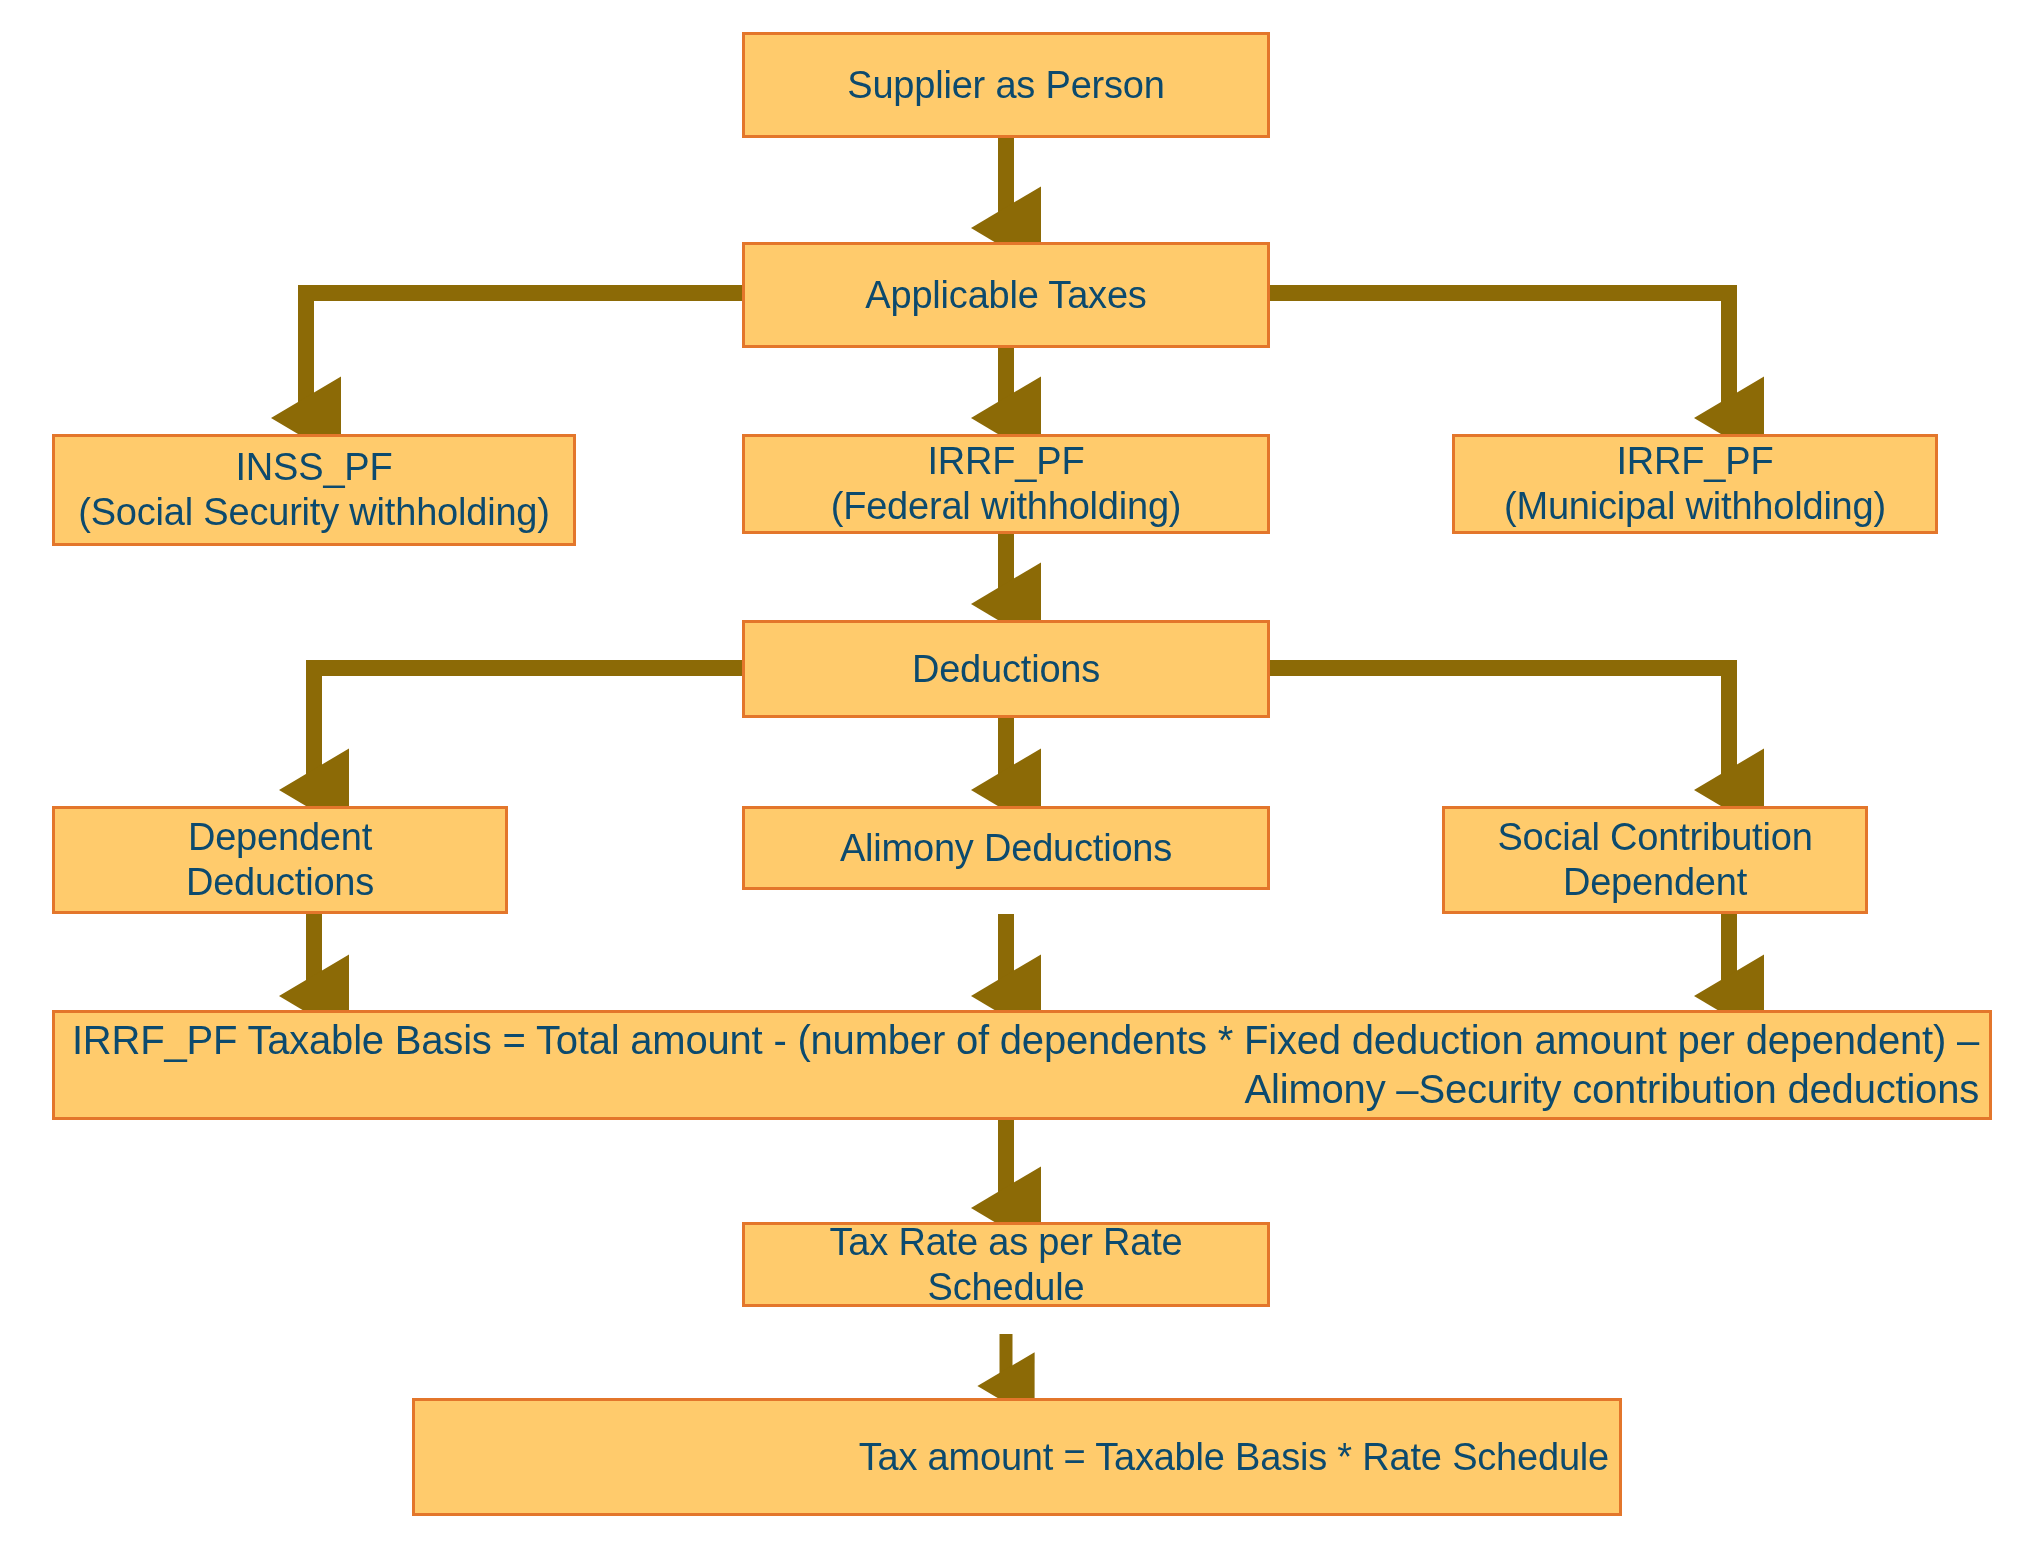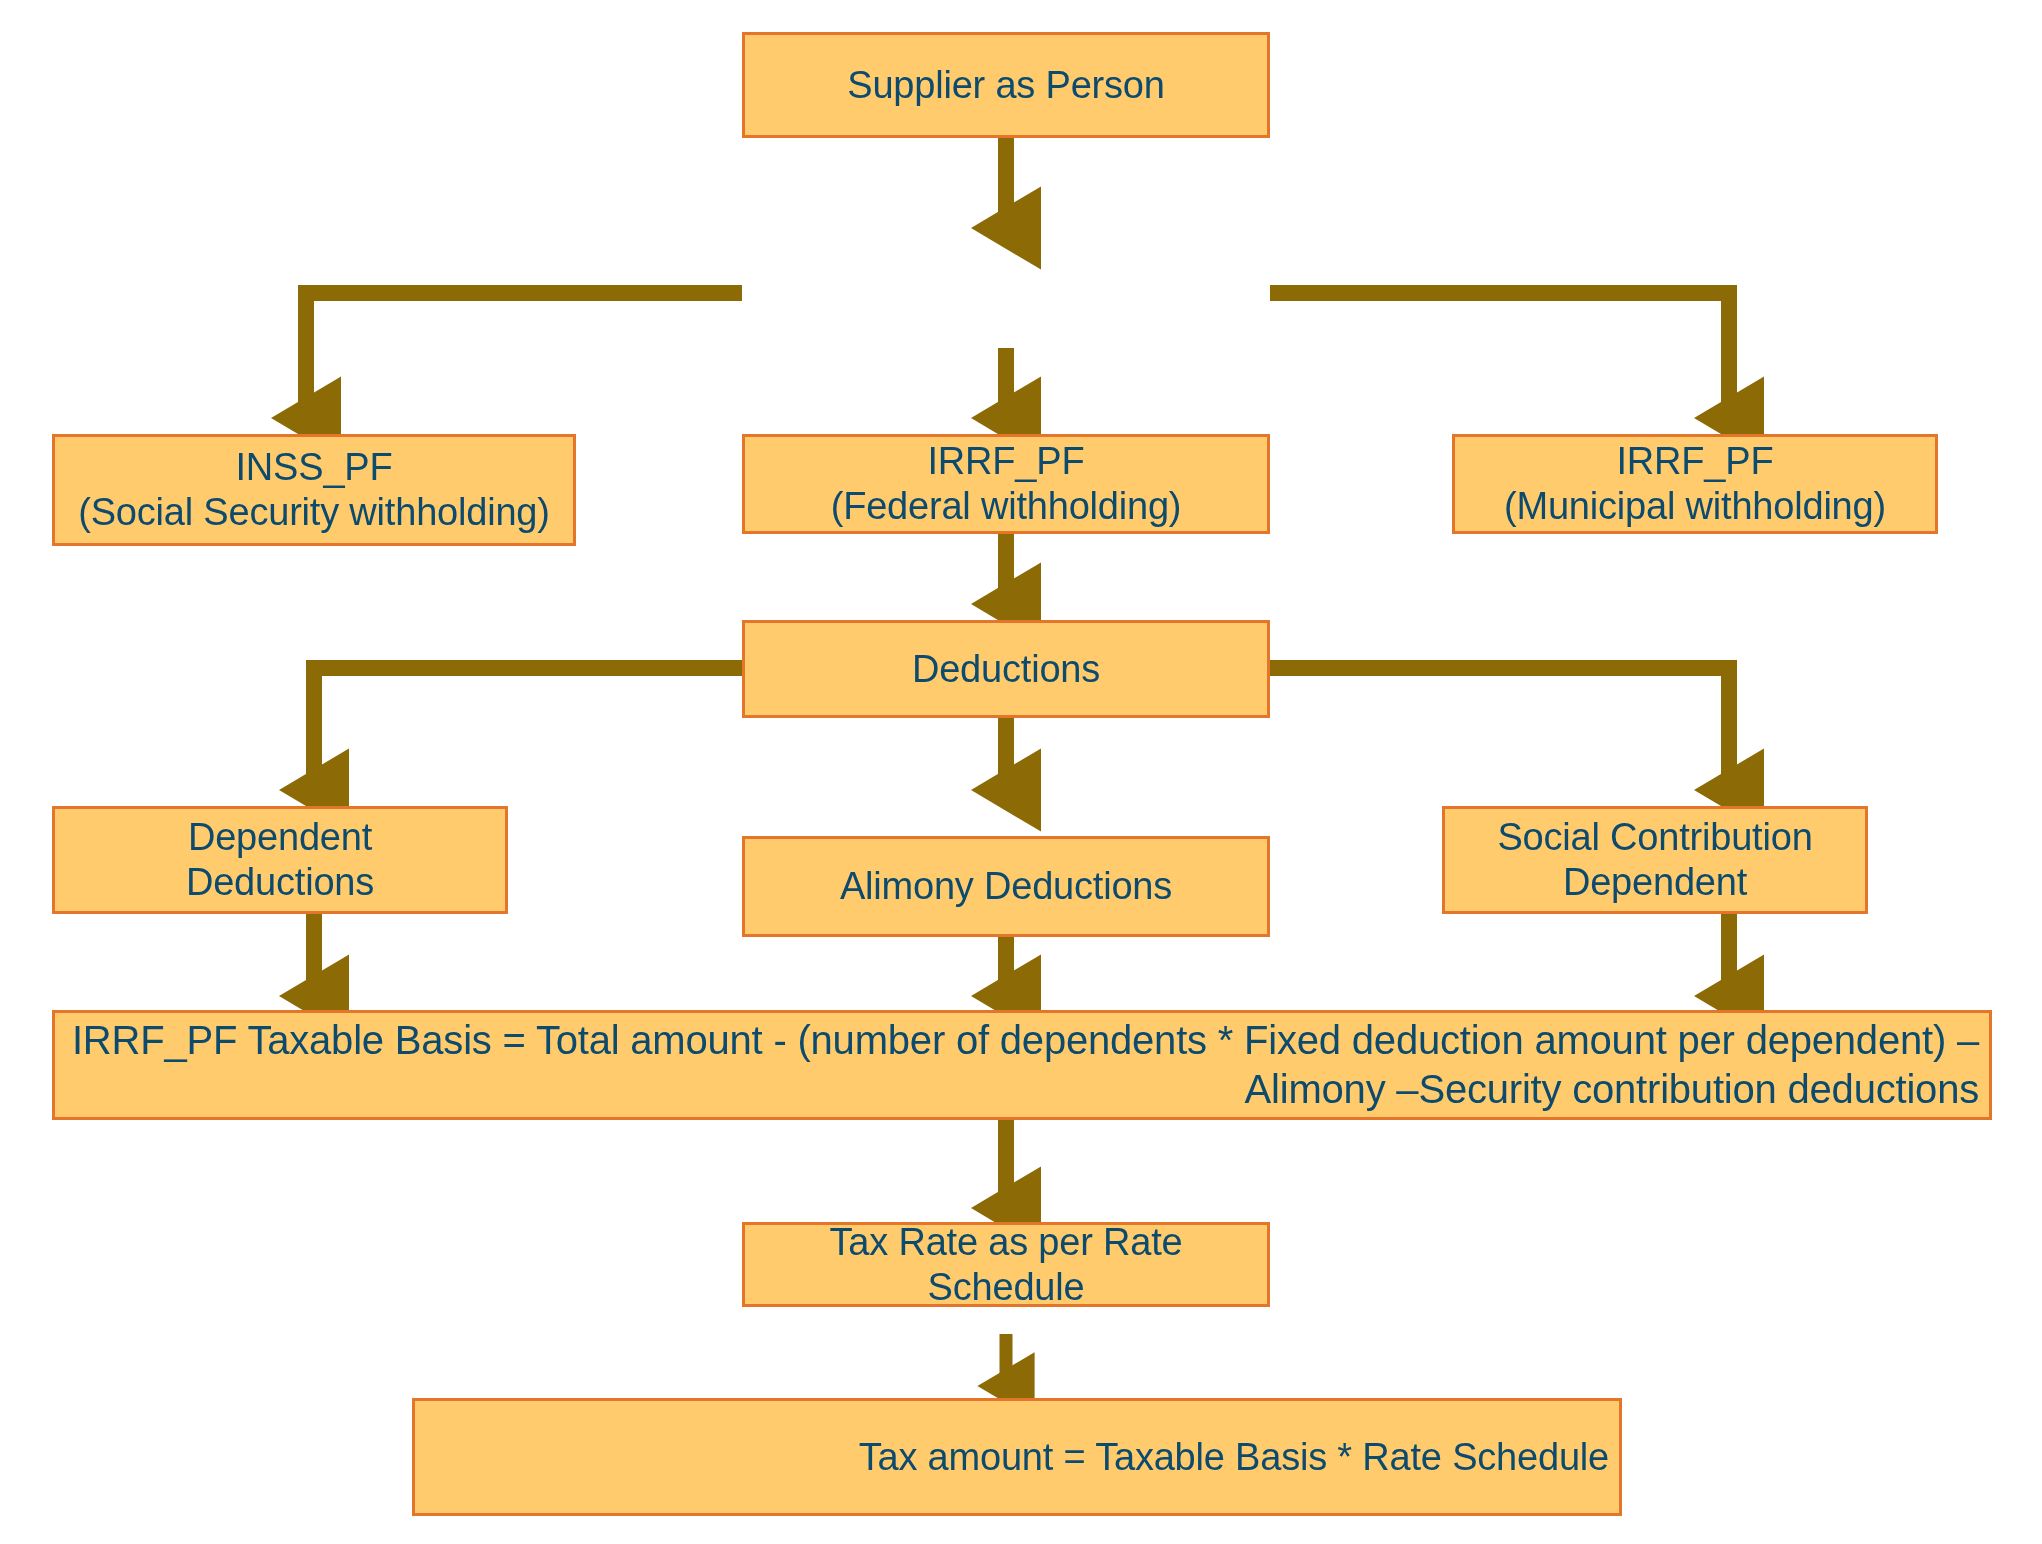--- a/index.html
+++ b/index.html
@@ -49,21 +49,21 @@
     white-space: pre-line;
   }
   
   #node-supplier      { left: 742px;  top: 32px;   width: 528px;  height: 106px; }
   #node-applicable    { left: 742px;  top: 242px;  width: 528px;  height: 106px; }
   #node-inss          { left: 52px;   top: 434px;  width: 524px;  height: 112px; }
   #node-irrf-federal  { left: 742px;  top: 434px;  width: 528px;  height: 100px; }
   #node-irrf-municipal{ left: 1452px; top: 434px;  width: 486px;  height: 100px; }
   #node-deductions    { left: 742px;  top: 620px;  width: 528px;  height: 98px;  }
   #node-dependent     { left: 52px;   top: 806px;  width: 456px;  height: 108px; }
-  #node-alimony       { left: 742px;  top: 836px;  width: 528px;  height: 101px; }
+  #node-alimony       { left: 742px;  top: 806px;  width: 528px;  height: 84px; }
   #node-social        { left: 1442px; top: 806px;  width: 426px;  height: 108px; }
   #node-formula       { left: 52px;   top: 1010px; width: 1940px; height: 110px; }
   #node-taxrate       { left: 742px;  top: 1222px; width: 528px;  height: 85px; }
   #node-taxamount     { left: 412px;  top: 1398px; width: 1210px; height: 118px; text-align: right; }
 
   #node-formula .label { font-size: 40px; line-height: 1.22; text-align: right; }
   #node-taxamount .label { font-size: 38px; }
 </style>
 </head>
 <body>
@@ -127,20 +127,23 @@
 
     <g>
       <line x1="1006" y1="1334" x2="1006" y2="1386" stroke="#8C6A06" stroke-width="13" marker-end="url(#arrowhead)"></line>
     </g>
   </svg>
 
   <div class="node" id="node-supplier">
     <span class="label">Supplier as Person</span>
   </div>
 
+  <div class="node" id="node-applicable">
+    <span class="label">Applicable Taxes</span>
+  </div>
 
   <div class="node" id="node-inss">
     <span class="label">INSS_PF
 (Social Security withholding)</span>
   </div>
 
   <div class="node" id="node-irrf-federal">
     <span class="label">IRRF_PF
 (Federal withholding)</span>
   </div>

